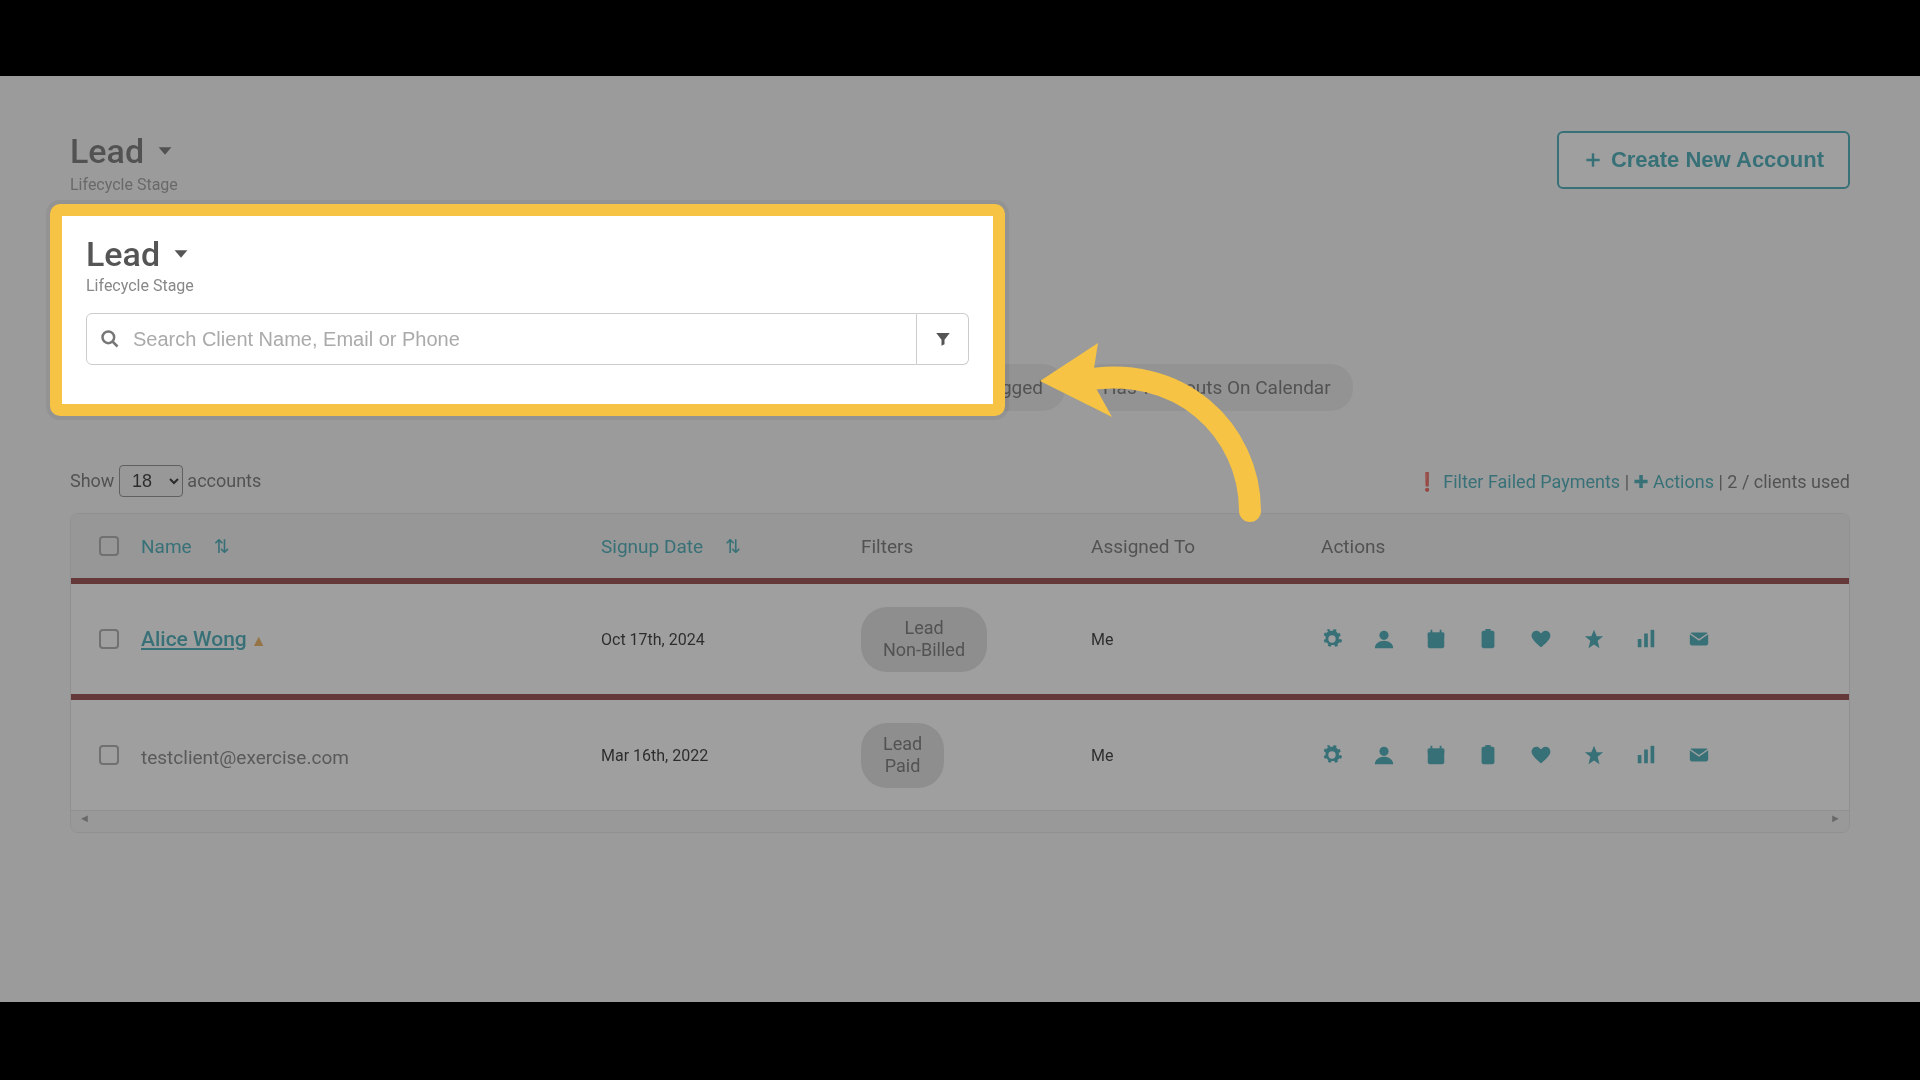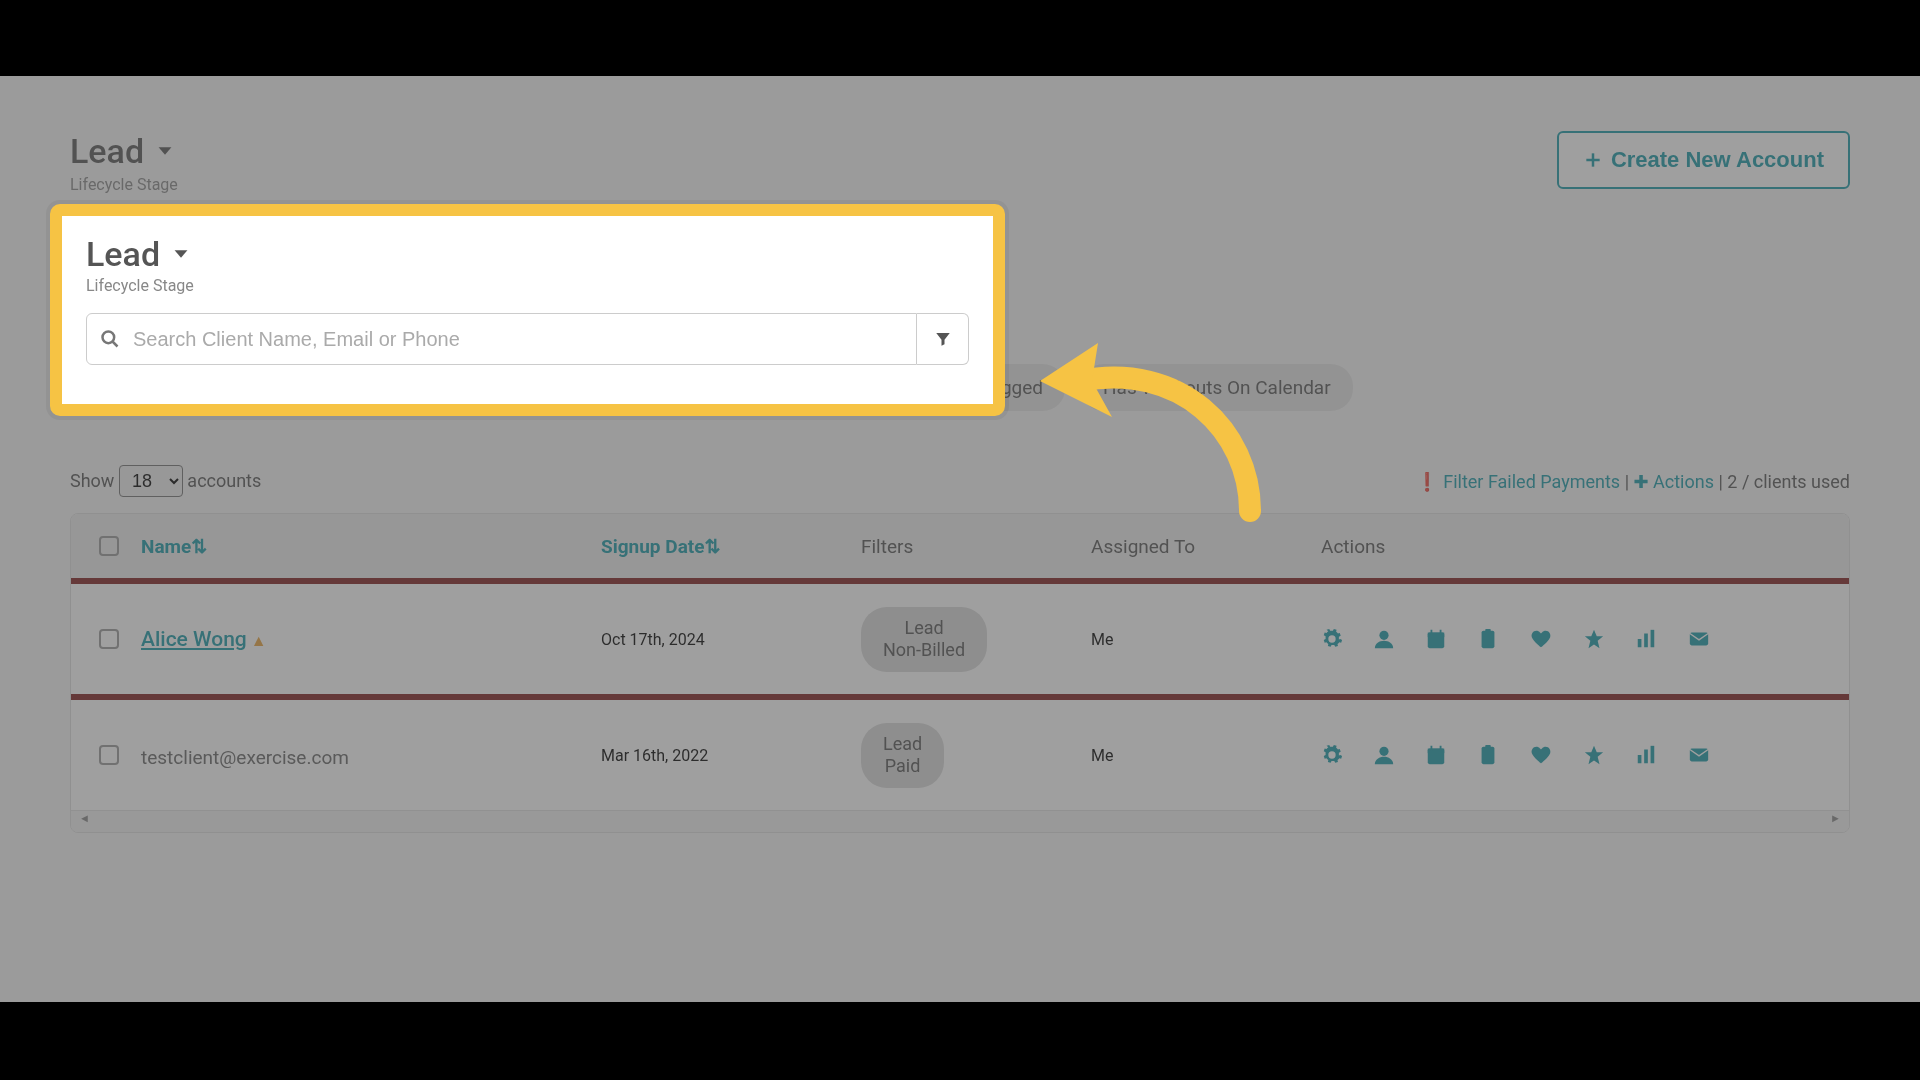--- a/index.html
+++ b/index.html
@@ -40,21 +40,21 @@
   .ql-pill { background: #e5e5e5; color: #555; border-radius: 22px; padding: 12px 22px; font-size: 19px; cursor: pointer; }
 
   .table-top { display: flex; justify-content: space-between; align-items: center; margin-top: 54px; font-size: 18px; color: #555; }
   .show-sel { border: 1px solid #737373; border-radius: 4px; padding: 4px 8px; font-size: 18px; width: 64px; }
   .table-top .right a { color: #1a99a6; text-decoration: none; }
   .table-top .right .danger { color: #c0392b; }
 
   .tbl { width: 100%; border: 1px solid #ddd; border-radius: 8px; margin-top: 16px; background: #fff; overflow: hidden; }
   .thead, .trow { display: grid; grid-template-columns: 60px 460px 260px 230px 230px 1fr; align-items: center; }
   .thead { background: #ededed; height: 64px; font-size: 19px; color: #555; }
-  .thead .hlink { color: #1a99a6; font-weight: 700; display: flex; align-items: center; gap: 0; }
+  .thead .hlink { color: #1a99a6; font-weight: 400; display: flex; align-items: center; gap: 22px; }
   .trow { height: 116px; border-top: 6px solid #7f1d1d; }
   .cell { padding: 0 10px; }
   .chk { width: 20px; height: 20px; border: 2px solid #999; border-radius: 4px; margin-left: 18px; }
   .name-link { color: #1a99a6; font-size: 21px; font-weight: 500; }
   .warn { color: #e8a33d; }
   .email { color: #666; font-size: 19px; margin-top: 4px; }
   .status-pill { background: #d9d9d9; color: #555; border-radius: 26px; padding: 10px 22px; display: inline-flex; flex-direction: column; align-items: center; font-size: 18px; line-height: 1.25; }
   .row-actions { display: flex; gap: 30px; color: #1a99a6; font-size: 22px; padding-left: 10px; }
   .row-actions span { cursor: pointer; }
   .scroll-hint { height: 22px; background: #f1f1f1; border-top: 1px solid #e0e0e0; position: relative; }

